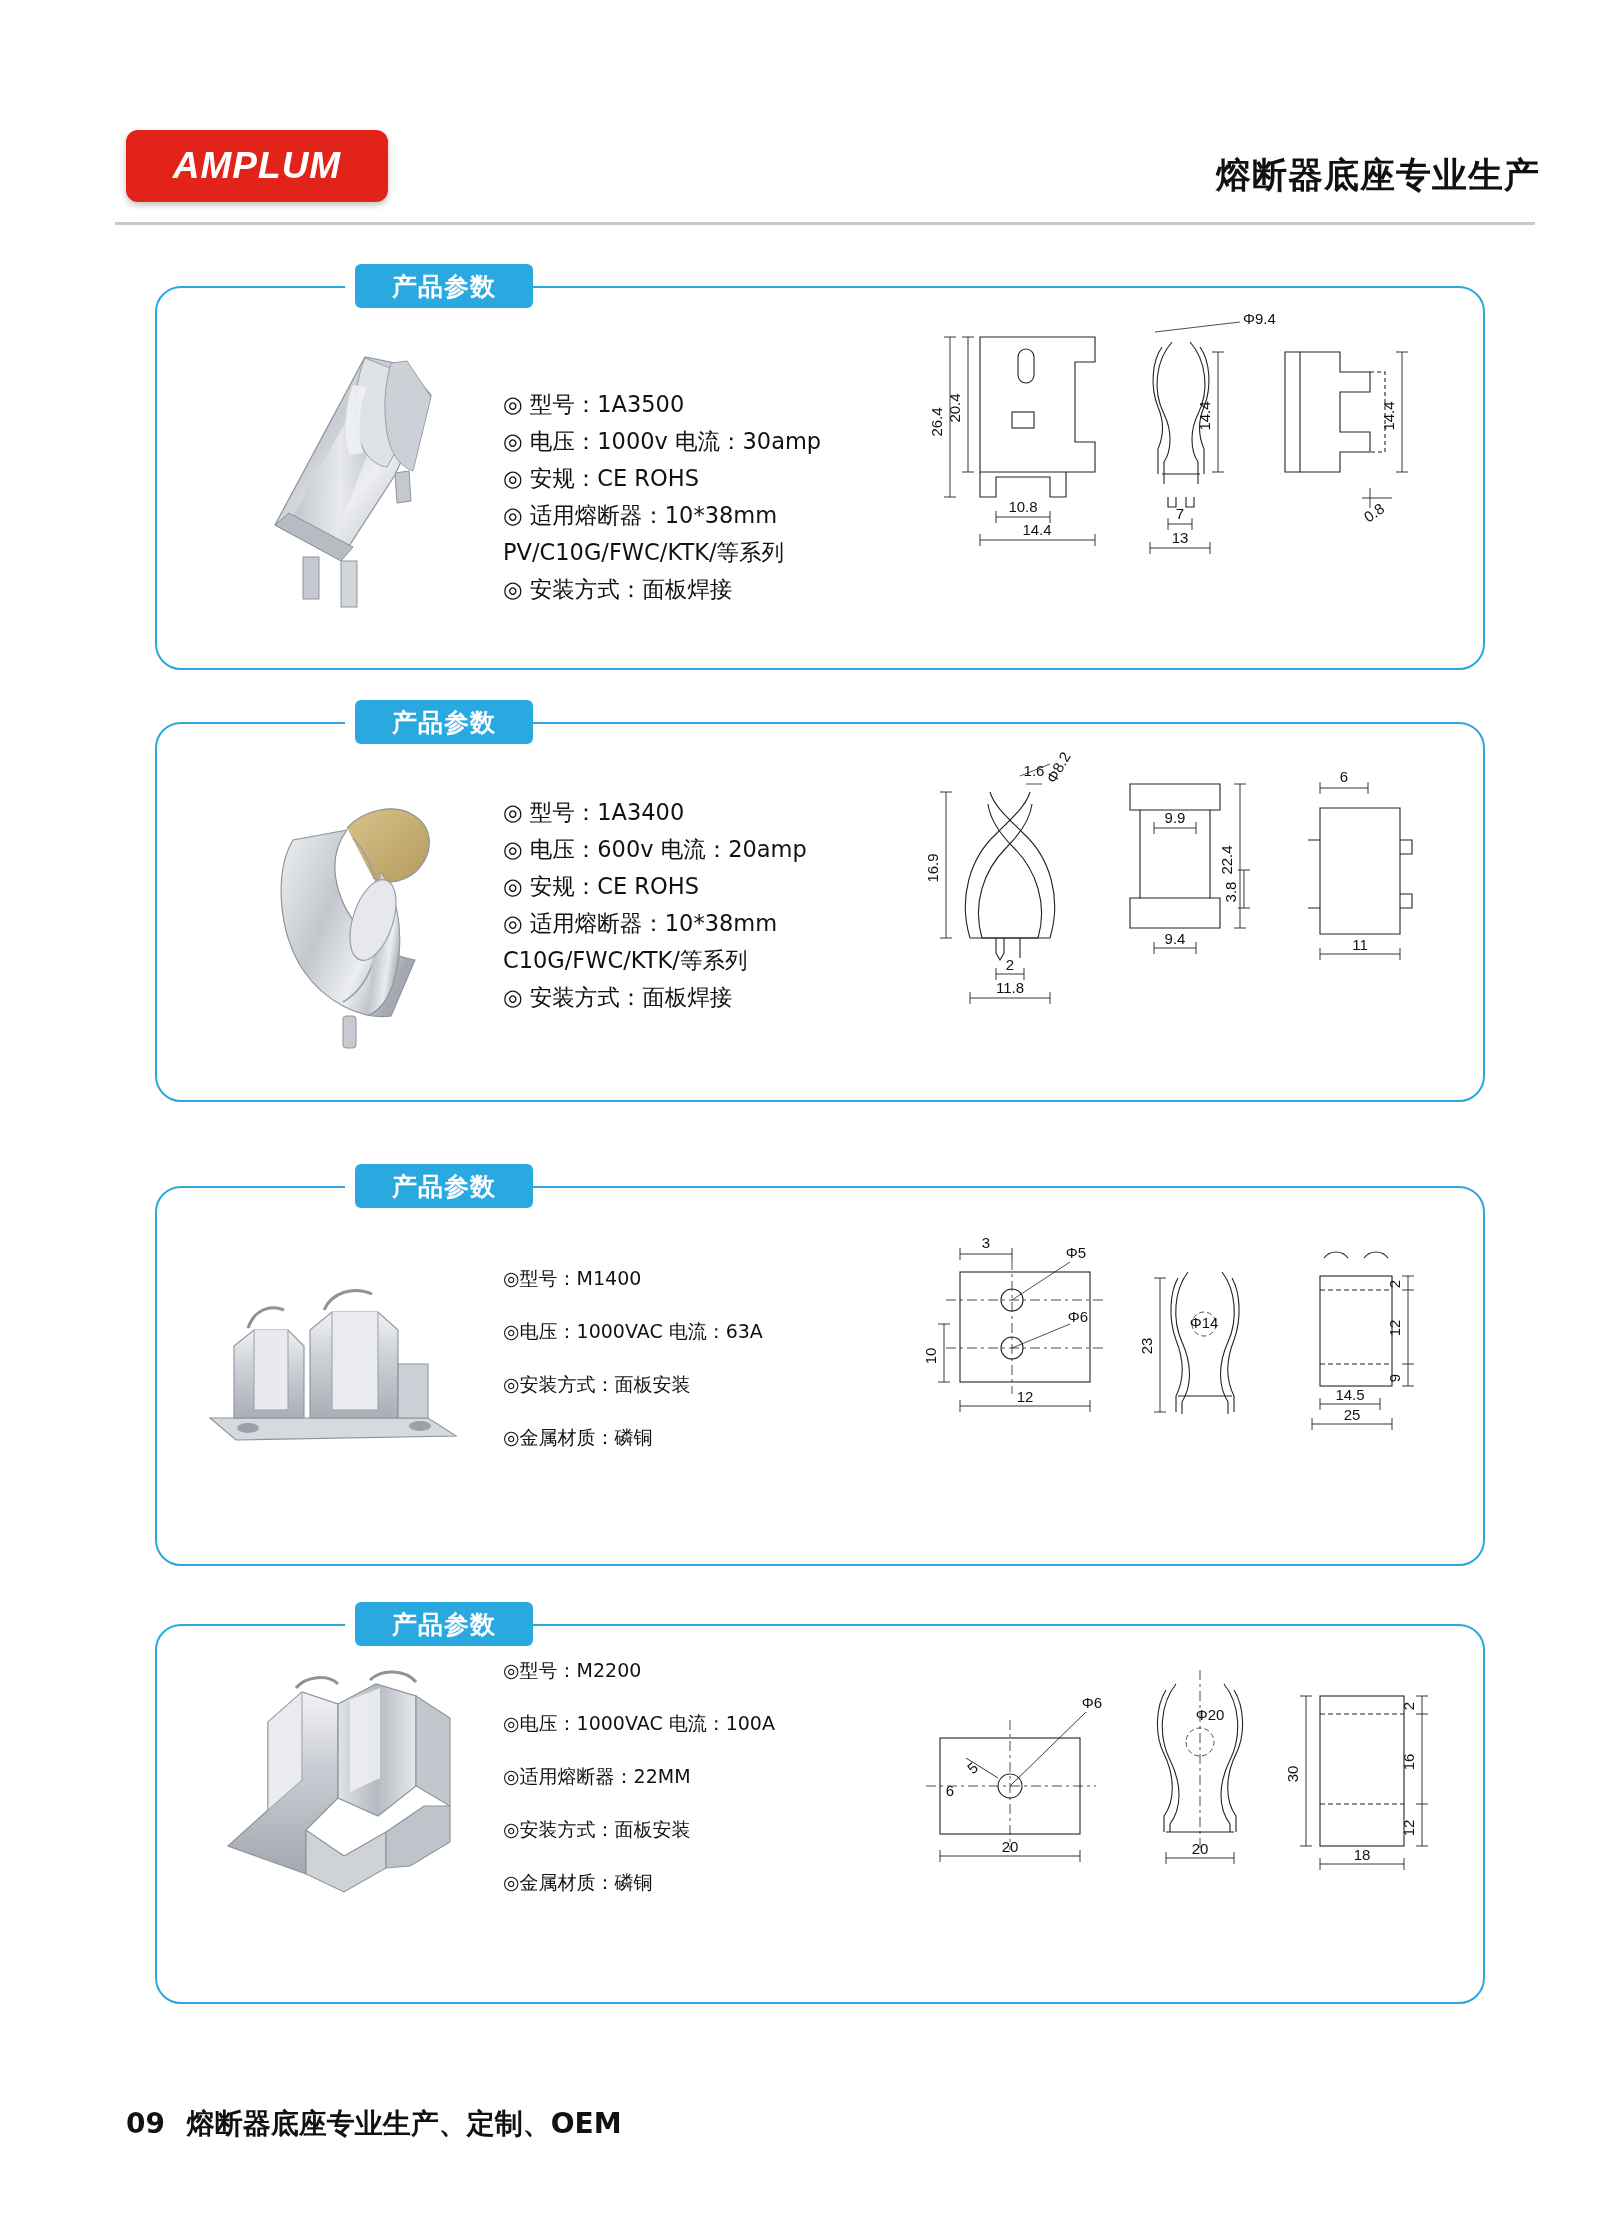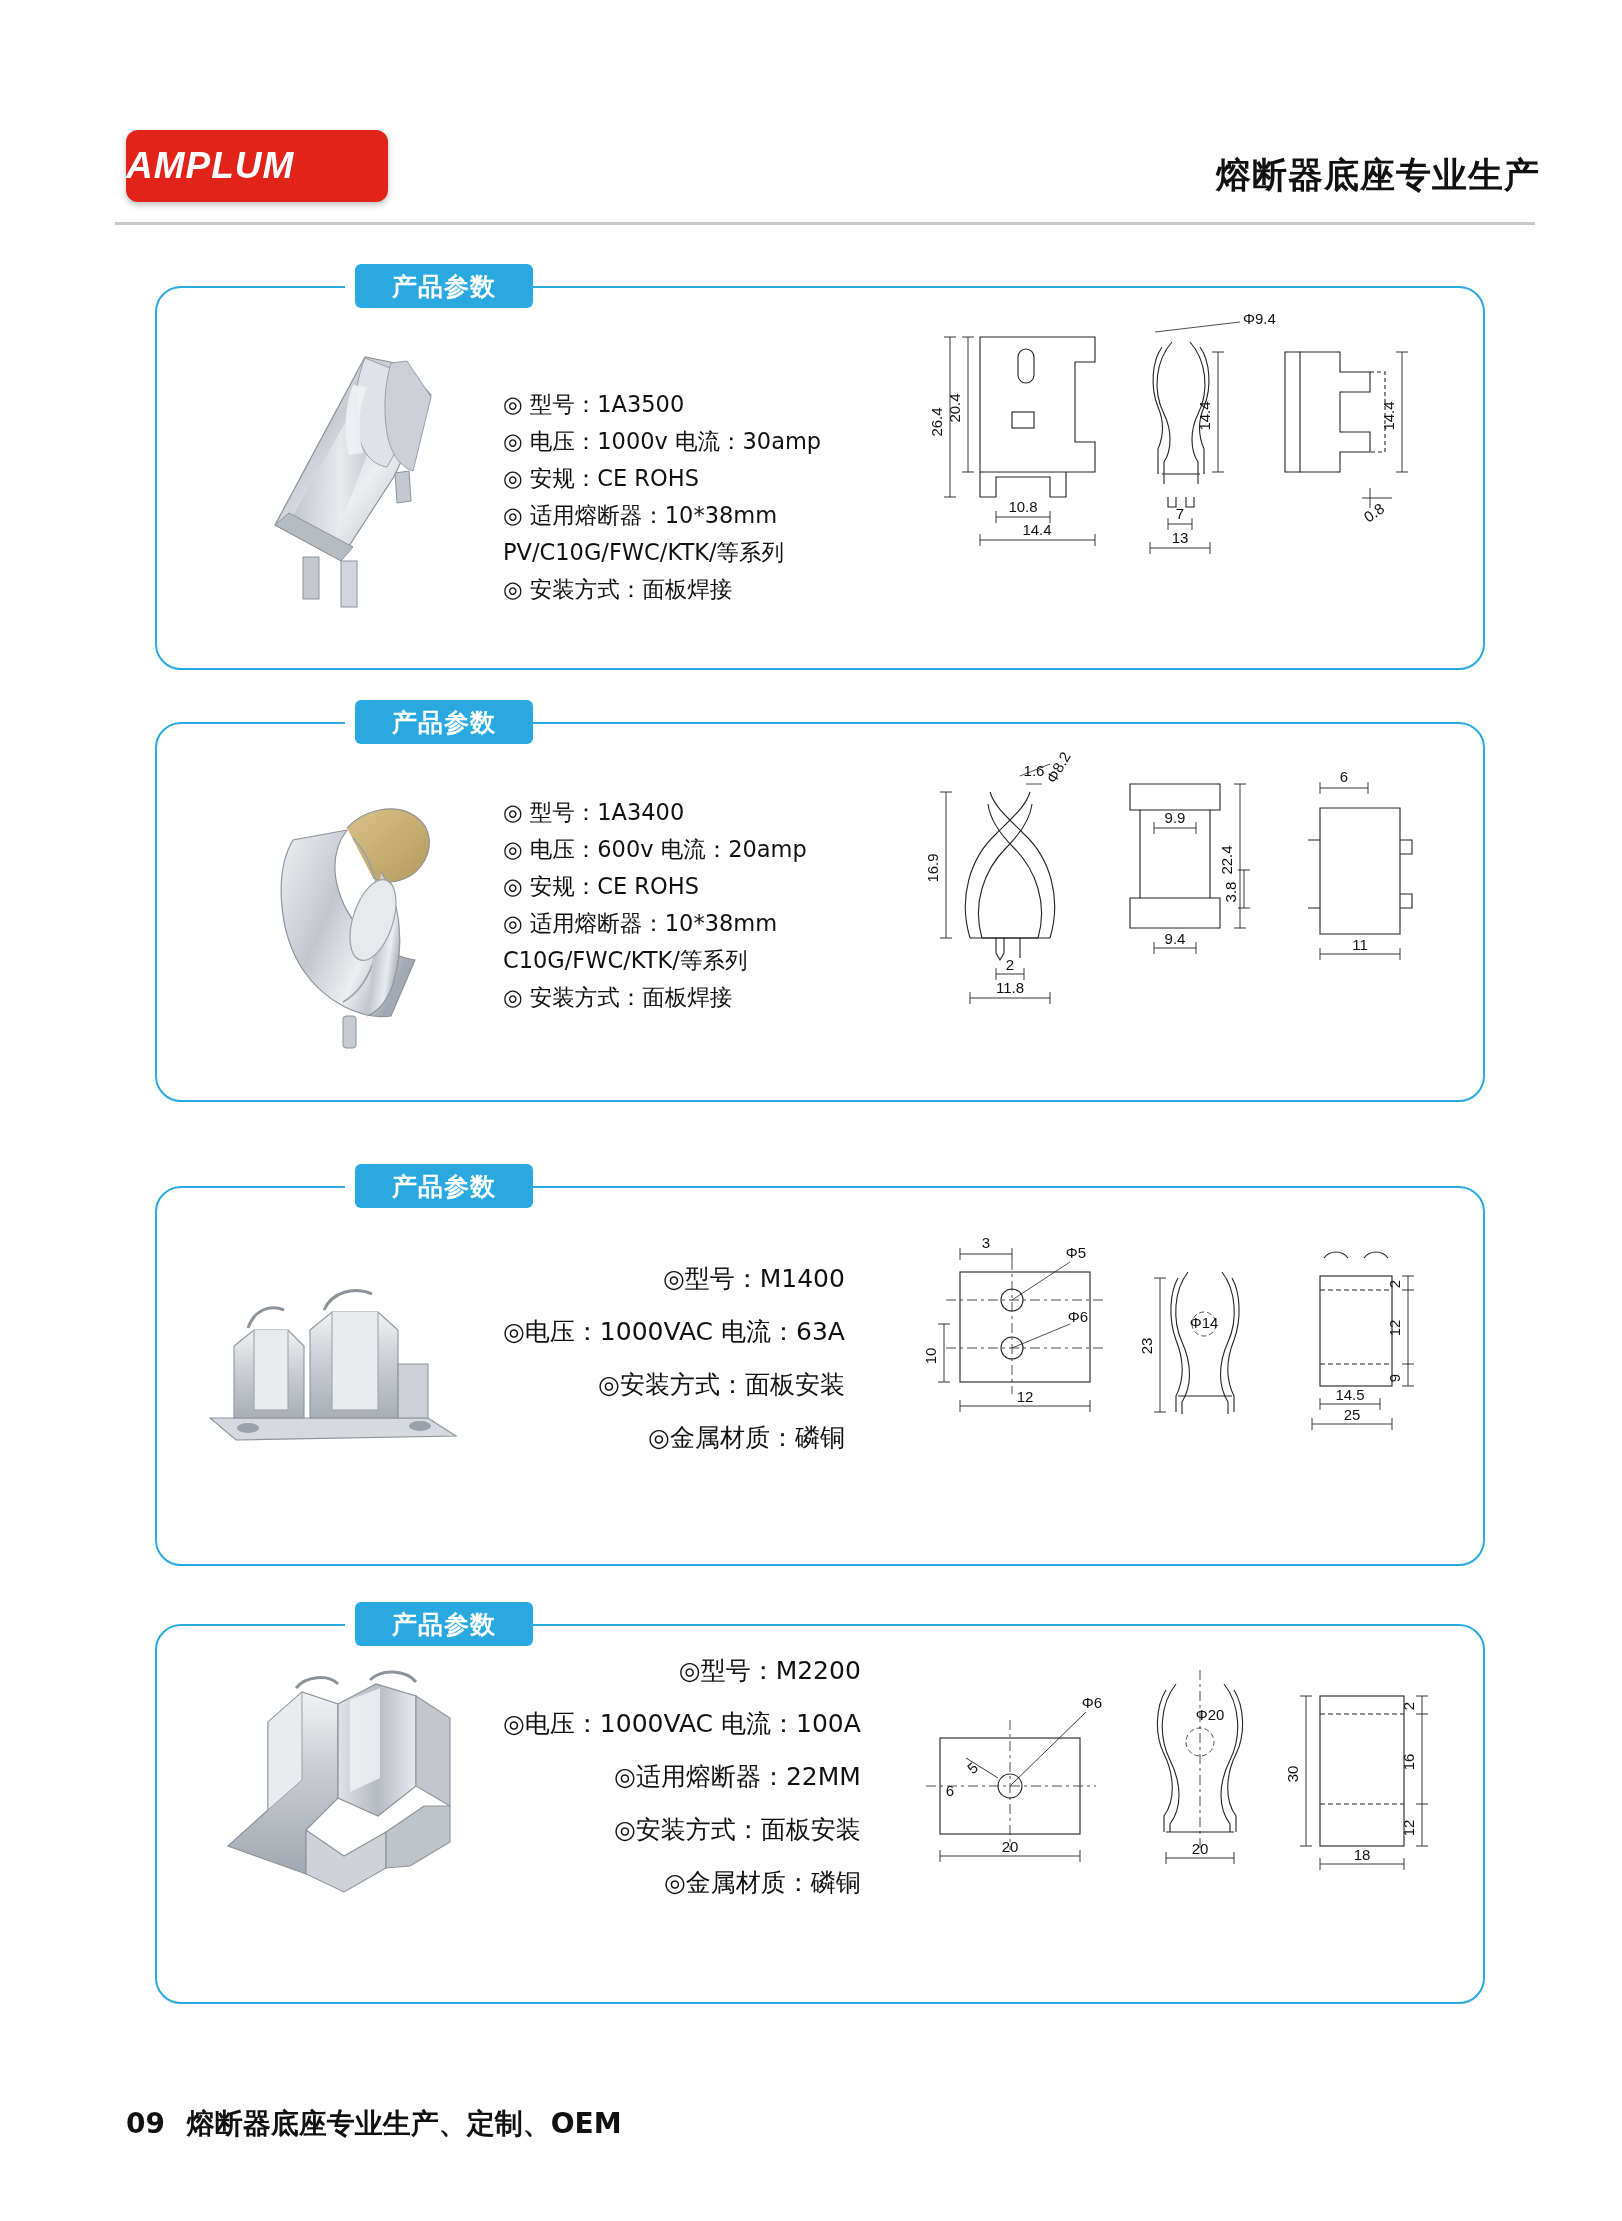--- a/index.html
+++ b/index.html
@@ -13,21 +13,21 @@
   }
   
   .header {
     position:absolute; left:0; top:0; width:1622px; height:230px;
   }
   .logo-box {
     position:absolute; left:126px; top:130px;
     width:262px; height:72px;
     background:#e2231a;
     border-radius:12px;
-    display:flex; align-items:center; justify-content:flex-start;
+    display:flex; align-items:center; justify-content:center;
     box-shadow:0 3px 6px rgba(0,0,0,.25);
   }
   .logo-text {
     color:#ffffff;
     font-style:italic;
     font-weight:bold;
     font-size:37px;
     letter-spacing:1px;
     font-family:"Liberation Sans","DejaVu Sans",sans-serif;
   }
@@ -74,21 +74,21 @@
   }
 
   .spec-list {
     position:absolute;
     font-family:"DejaVu Sans","Liberation Sans",sans-serif;
     color:#111;
     margin-top:12px;
   }
   .spec-list .line { white-space:nowrap; }
   .spec-list.small .line { font-size:22.5px; line-height:37px; }
-  .spec-list.large .line { font-size:25px; line-height:53px;text-align:right; }
+  .spec-list.large .line { font-size:19px; line-height:53px; }
 
   .photo {
     position:absolute;
   }
   .dwg {
     position:absolute;
   }
 
   
   .footer {

